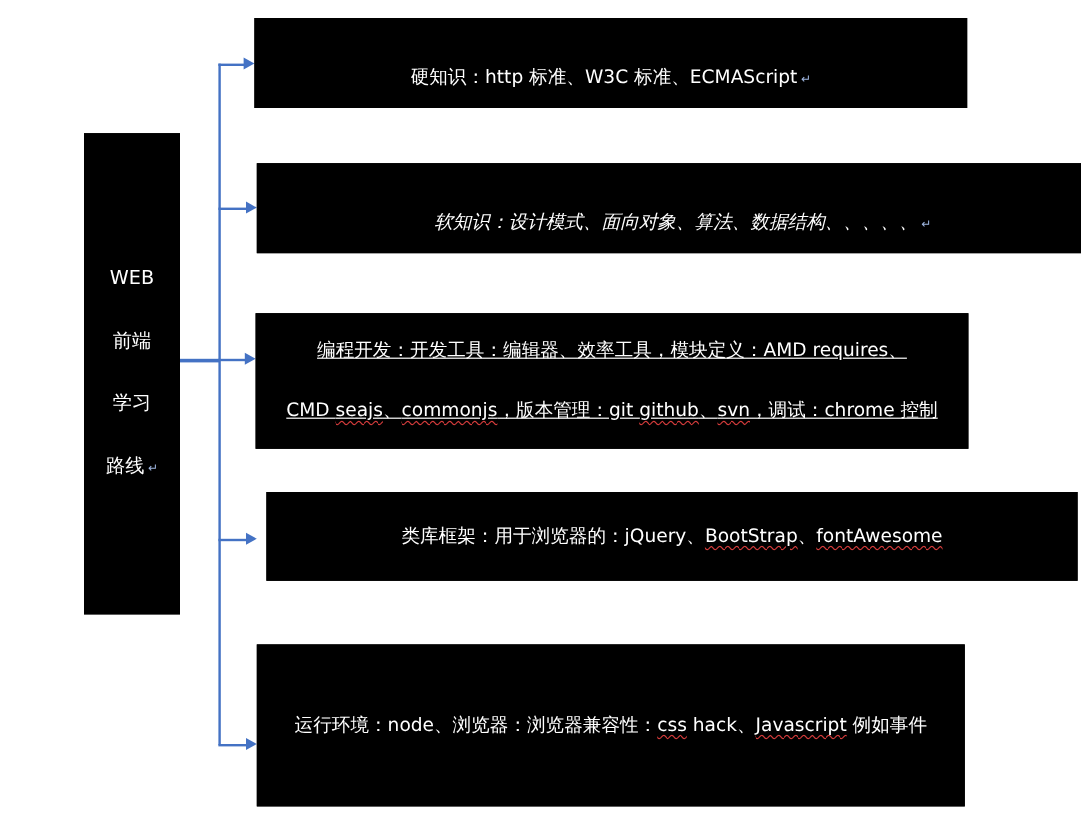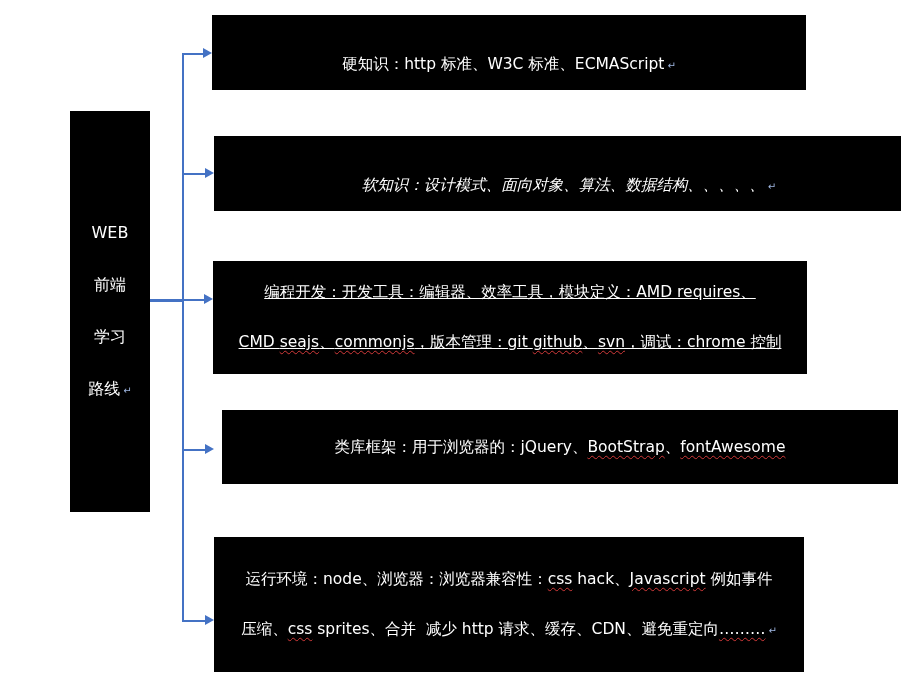--- a/index.html
+++ b/index.html
@@ -110,15 +110,14 @@
 
 <div class="node" style="left:222px; top:410px; width:676px; height:74px;">
   <div class="text">
     <div>类库框架：用于浏览器的：jQuery、<span class="squiggle">BootStrap</span>、<span class="squiggle">fontAwesome</span></div>
   </div>
 </div>
 
 <div class="node" style="left:214px; top:521px; width:590px; height:135px;margin-top:16px;">
   <div class="text">
     <div>运行环境：node、浏览器：浏览器兼容性：<span class="squiggle">css</span> hack、<span class="squiggle">Javascript</span> 例如事件</div>
-    <div>压缩、<span class="squiggle">css</span> sprites、合并&nbsp; 减少 http 请求、缓存、CDN、避免重定向<span class="squiggle">………</span><span class="pilcrow">↵</span></div>
   </div>
 </div>
 
 </body></html>

